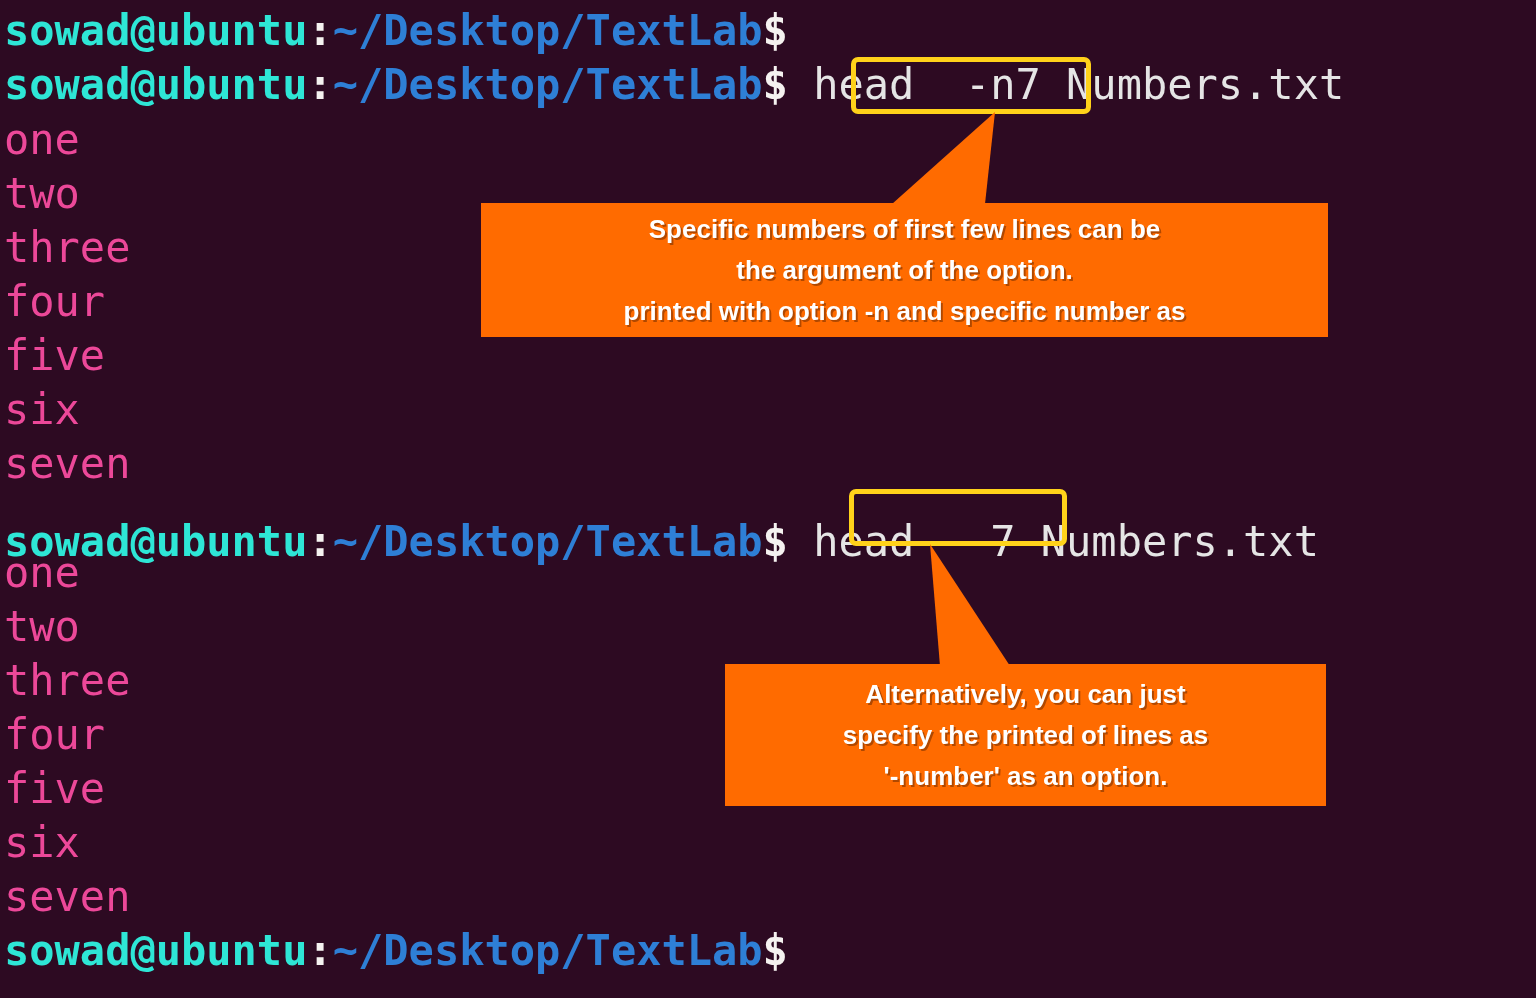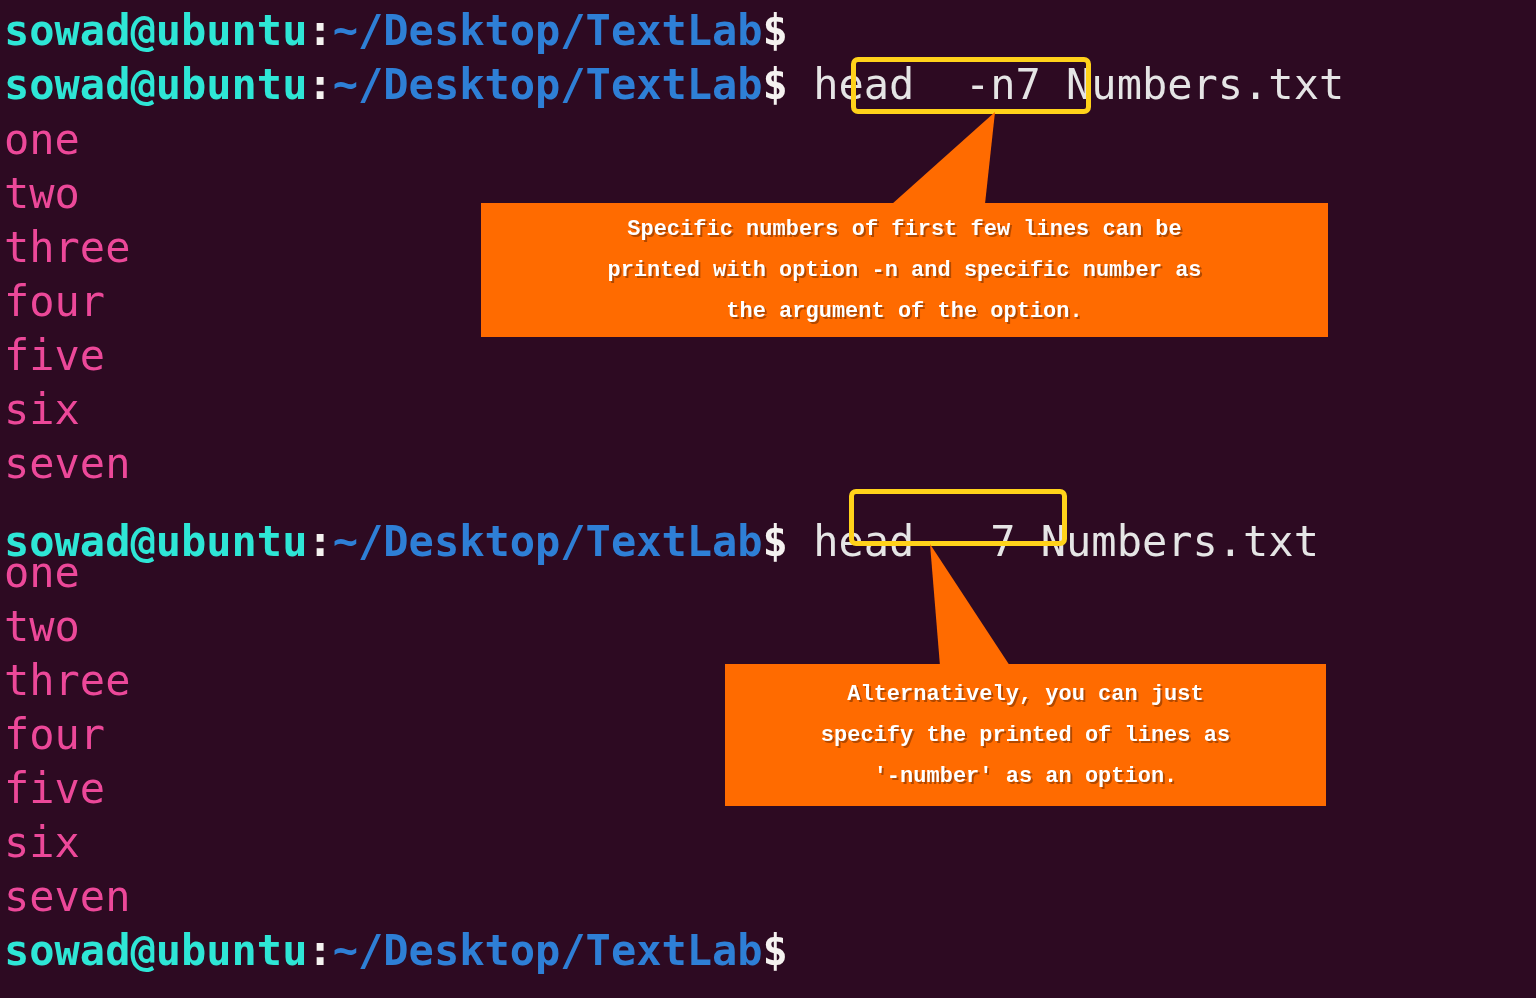--- a/index.html
+++ b/index.html
@@ -46,25 +46,25 @@
   }
 
   
   .callout {
     position: absolute;
     background: #FF6B00;
     box-sizing: border-box;
     display: flex;
     flex-direction: column;
     justify-content: center;
-    font-family: Liberation Mono, monospace;
+    font-family: Liberation Sans, sans-serif;
     font-weight: bold;
     color: #FFFFFF;
     text-align: center;
-    font-size: 22px;
+    font-size: 26px;
     line-height: 41px;
     text-shadow: 2px 2px 0 rgba(80,30,0,0.45);
     padding: 4px 12px;
   }
   .callout .cl-row { display: block; white-space: nowrap; }
 
   
   .pointer { position: absolute; }
   .pointer svg { display: block; }
 </style>
@@ -107,22 +107,22 @@
   </div>
 
   <div class="pointer" style="left:920px; top:542px; width:100px; height:126px;">
     <svg width="100" height="126" viewBox="0 0 100 126">
       <polygon points="10,2 20,124 90,124" fill="#FF6B00"></polygon>
     </svg>
   </div>
 
   <div class="callout" style="left:481px; top:203px; width:847px; height:134px;">
     <span class="cl-row">Specific numbers of first few lines can be</span>
+    <span class="cl-row">the argument of the option.</span>
     <span class="cl-row">printed with option -n and specific number as</span>
-    <span class="cl-row">the argument of the option.</span>
   </div>
 
   <div class="callout" style="left:725px; top:664px; width:601px; height:142px;">
     <span class="cl-row">Alternatively, you can just</span>
     <span class="cl-row">specify the printed of lines as</span>
     <span class="cl-row">'-number' as an option.</span>
   </div>
 
 </div>
 

